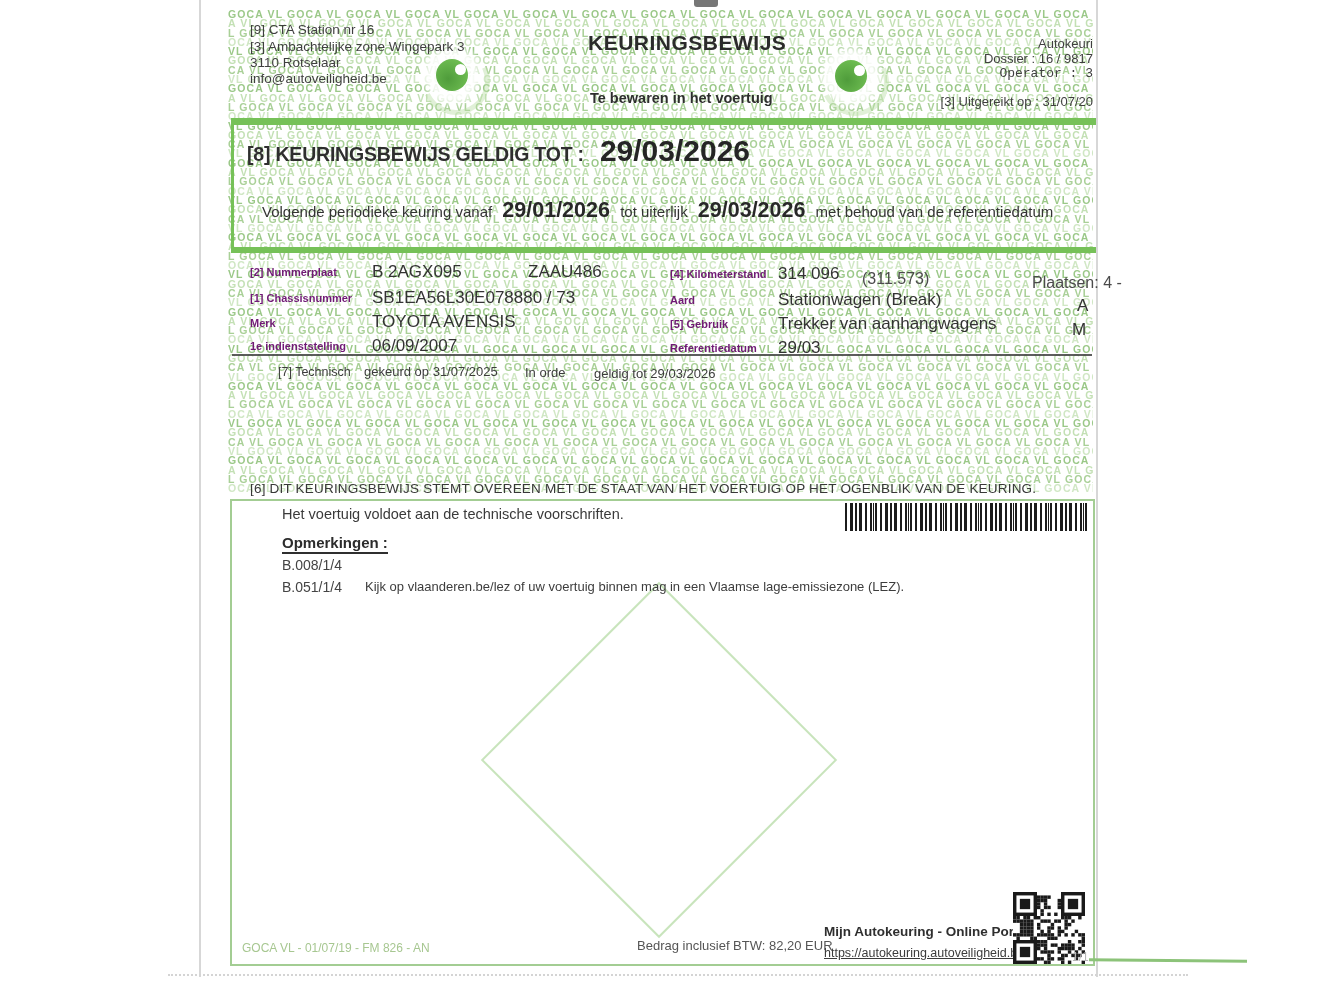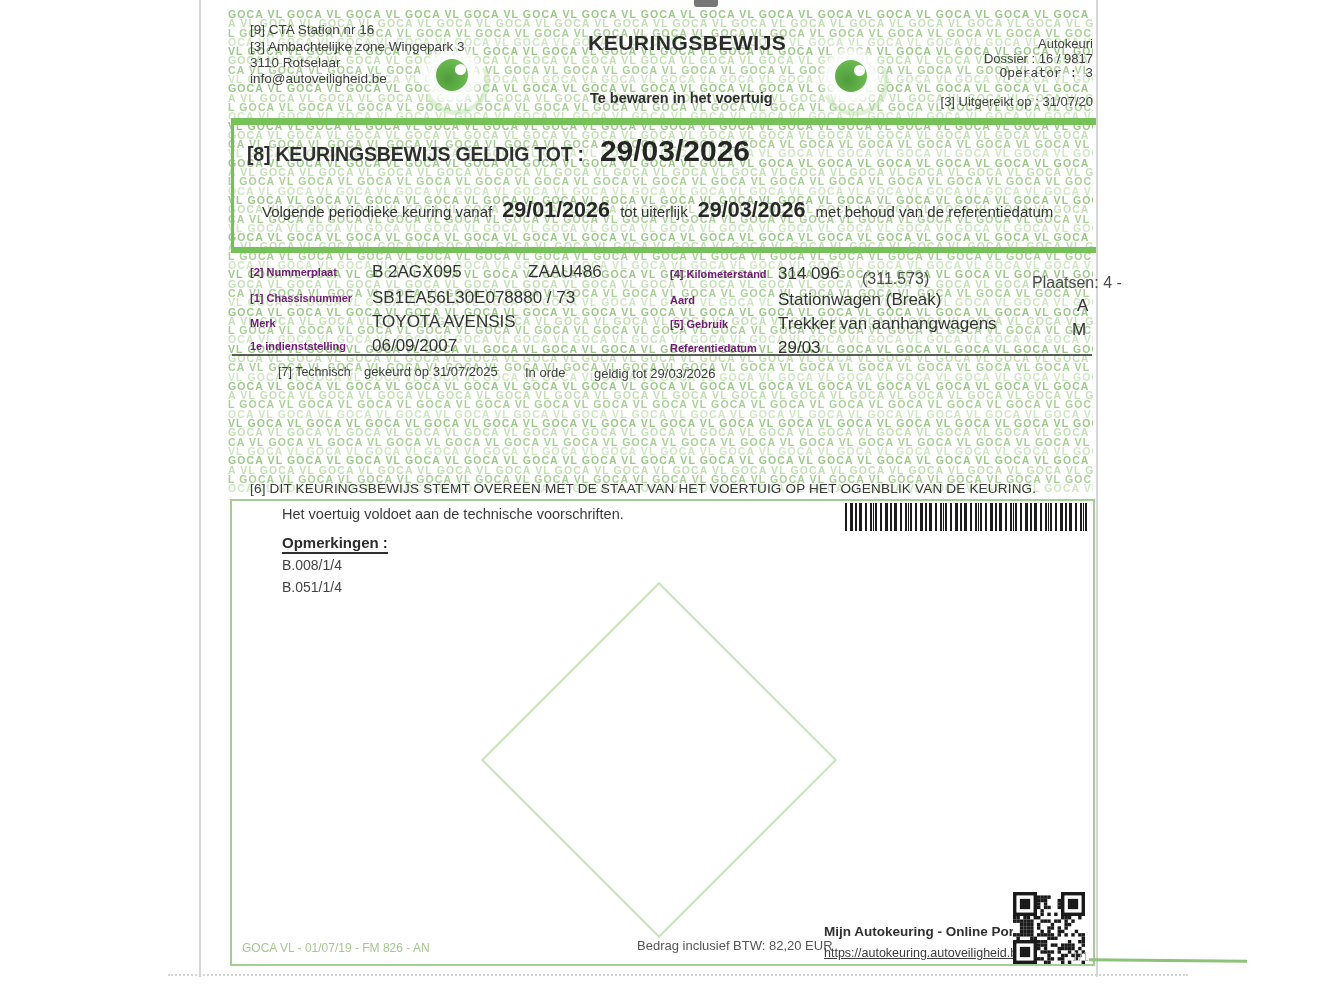--- a/index.html
+++ b/index.html
@@ -213,20 +213,21 @@
 
   <div class="abs statement">[6] DIT KEURINGSBEWIJS STEMT OVEREEN MET DE STAAT VAN HET VOERTUIG OP HET OGENBLIK VAN DE KEURING.</div>
 
   <div id="lower-box"></div>
   <div class="abs intro">Het voertuig voldoet aan de technische voorschriften.</div>
   <div id="barcode"></div>
   <div class="abs remarks-heading">Opmerkingen :</div>
 
   <div class="abs remark-code" style="left:282px;top:557px;">B.008/1/4</div>
   <div class="abs remark-code" style="left:282px;top:579px;">B.051/1/4</div>
+  <div class="abs remark-text" style="left:365px;top:579px;">Kijk op vlaanderen.be/lez of uw voertuig binnen mag in een Vlaamse lage-emissiezone (LEZ).</div>
 
   <div id="diamond"></div>
 
   <div class="abs form-ref">GOCA VL - 01/07/19 - FM 826 - AN</div>
   <div class="abs amount">Bedrag inclusief BTW: 82,20 EUR</div>
   <div class="abs portal-title">Mijn Autokeuring - Online Portaal</div>
   <div class="abs portal-url">https://autokeuring.autoveiligheid.be/</div>
   <div id="qr"><svg width="72" height="72" viewBox="0 0 21 21">
         <rect x="7" y="1" width="1" height="1" fill="#1a1a1a"></rect>
         <rect x="8" y="1" width="1" height="1" fill="#1a1a1a"></rect>

